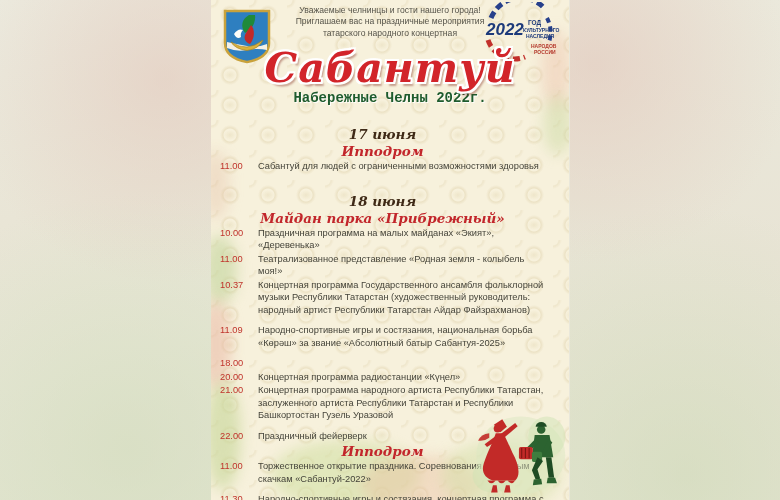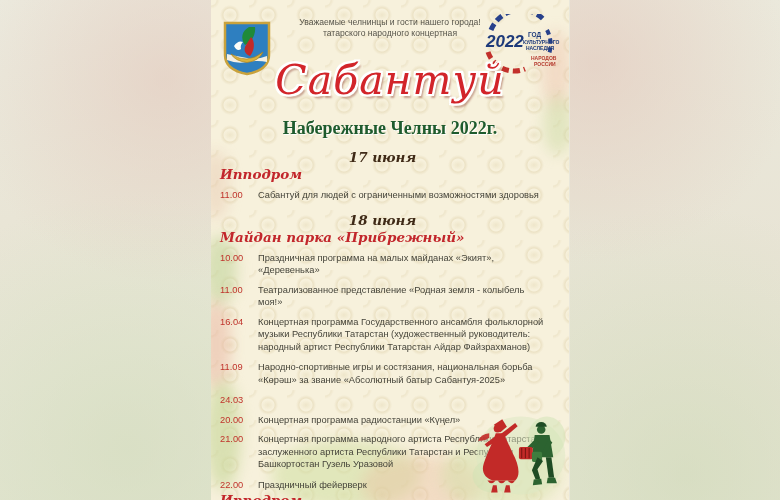--- a/index.html
+++ b/index.html
@@ -19,56 +19,56 @@
       linear-gradient(195deg,#ebe9dc 0%,#e8e4d5 45%,#e3e5d1 100%);}
 
   
   .poster{position:absolute;left:211px;top:0;width:358px;height:500px;box-sizing:border-box;
     background-color:#f7f1dc;
     background-image:
       radial-gradient(circle at 19px 15px, transparent 6px, rgba(207,188,138,.28) 7px, transparent 10px),
       radial-gradient(circle at 0px 0px, transparent 5px, rgba(207,188,138,.20) 6px, transparent 9px),
       radial-gradient(ellipse 9px 7px at 19px 15px, rgba(213,196,148,.25), transparent 70%);
     background-size:38px 30px;
-    padding-top:12px;overflow:hidden;}
+    overflow:hidden;}
 
   .blobs .blob{position:absolute;border-radius:50%;filter:blur(7px);}
   .b1{left:-8px;top:235px;width:34px;height:70px;background:rgba(190,210,150,.55);}
   .b2{left:-10px;top:300px;width:30px;height:90px;background:rgba(230,170,150,.45);}
   .b3{left:-6px;top:380px;width:36px;height:110px;background:rgba(196,214,150,.6);}
   .b4{left:60px;top:440px;width:150px;height:70px;background:rgba(208,222,160,.55);}
   .b5{left:150px;top:455px;width:120px;height:60px;background:rgba(236,190,160,.4);}
   .b6{left:230px;top:440px;width:120px;height:70px;background:rgba(212,224,168,.5);}
   .b7{left:330px;top:30px;width:30px;height:80px;background:rgba(234,188,166,.4);}
   .b8{left:332px;top:95px;width:30px;height:60px;background:rgba(200,216,158,.45);}
   .b9{left:-8px;top:150px;width:26px;height:70px;background:rgba(226,186,160,.35);}
 
   .head{position:relative;height:48px;}
   .greeting{position:absolute;left:0;right:0;top:5px;text-align:center;
     font-size:8.6px;line-height:1.33;color:#56544a;}
   .emblem{position:absolute;left:11px;top:8px;width:50px;height:56px;}
   .logo2022{position:absolute;right:6px;top:2px;width:84px;height:62px;}
 
   .title{position:relative;text-align:center;margin-top:0px;
-    font-family:"DejaVu Serif",serif;font-weight:normal;font-style:italic;
+    font-family:"DejaVu Serif",serif;font-weight:bold;font-style:italic;
     font-size:41px;line-height:1.0;color:#d2242a;letter-spacing:1px;
     text-shadow:
       -2px -2px 0 #fff, 2px -2px 0 #fff, -2px 2px 0 #fff, 2px 2px 0 #fff,
       0 -2px 0 #fff, 0 2px 0 #fff, -2px 0 0 #fff, 2px 0 0 #fff,
       3px 4px 2px rgba(122,32,20,.4);}
-  .subtitle{text-align:center;margin-top:17px;
-    font-family:Liberation Serif, serif;font-weight:bold;font-size:18px;
+  .subtitle{text-align:center;margin-top:1px;
+    font-family:Liberation Mono, monospace;font-weight:bold;font-size:14px;
     color:#1e5b2d;text-shadow:1px 1px 0 rgba(255,255,255,.9);}
 
   .schedule{margin-top:4px;padding:0 24px 0 9px;position:relative;}
-  .h-date{text-align:center;margin-top:10px;font-family:"DejaVu Serif",serif;
+  .h-date{text-align:center;margin-top:20px;font-family:"DejaVu Serif",serif;
     font-weight:bold;font-style:italic;font-size:13.5px;color:#3f2a17;}
-  .h-venue{text-align:left;margin-top:1px;font-family:"DejaVu Serif",serif;
+  .h-venue{text-align:center;margin-top:1px;font-family:"DejaVu Serif",serif;
     font-weight:bold;font-style:italic;font-size:13.5px;color:#c2262b;}
-  .row{display:flex;margin-top:7px;font-size:9.3px;line-height:12.5px;color:#45443a;}
+  .row{display:flex;margin-top:1px;font-size:9.3px;line-height:12.5px;color:#45443a;}
   .row.gap{margin-top:8px;}
   .time{flex:0 0 38px;color:#c0342c;}
   .desc{flex:1;}
 
   .dancers{position:absolute;right:0px;bottom:0px;width:102px;height:90px;}
 </style>
 </head>
 <body>
 
 <div class="stage">
@@ -95,20 +95,21 @@
           <path d="M5,40 Q15,44 25,42 Q36,40 45,42 L45,36 Q35,40 25,38 Q14,36 5,34 Z" fill="#f4f0e4"></path>
           <path d="M9,34 Q25,45 41,32 Q37,41 25,42.5 Q13,41 9,34 Z" fill="#d9b23c" stroke="#a9821f" stroke-width="0.7"></path>
           <path d="M27,7 C20,11 18,18 23,25 C30,22 34,14 33,7 Z" fill="#1f8a3a"></path>
           <path d="M24,25 C21,30 23,34 28,36 C33,30 33,21 29,17 Z" fill="#c22a28"></path>
           <path d="M12,26 q4,-6 9,-4 q-3,3 -2,7 q-4,3 -7,-3 Z" fill="#fdfdf8"></path>
         </svg>
       </div>
 
       <div class="greeting">
         <div>Уважаемые челнинцы и гости нашего города!</div>
+        <div>Приглашаем вас на праздничные мероприятия</div>
         <div>татарского народного концертная</div>
       </div>
 
       <div class="logo2022">
         <svg viewBox="0 0 84 62" width="84" height="62">
           <path d="M12,16 A32,32 0 0 1 66,7" stroke="#27408b" stroke-width="5" stroke-dasharray="7 4" fill="none"></path>
           <path d="M9,38 A28,28 0 0 0 46,55" stroke="#c2302b" stroke-width="5" stroke-dasharray="7 4" fill="none"></path>
           <path d="M68,16 A30,30 0 0 1 70,40" stroke="#27408b" stroke-width="4" stroke-dasharray="5 4" fill="none"></path>
           <text x="7" y="33" font-family="Liberation Sans, sans-serif" font-weight="bold" font-style="italic" font-size="17" fill="#1d3a7a">2022</text>
           <text x="49" y="23" font-family="Liberation Sans, sans-serif" font-weight="bold" font-size="6.5" fill="#1d3a7a">ГОД</text>
@@ -136,29 +137,29 @@
       <div class="h-venue">Майдан парка «Прибрежный»</div>
       <div class="row">
         <span class="time">10.00</span>
         <span class="desc">Праздничная программа на малых майданах «Экият», «Деревенька»</span>
       </div>
       <div class="row">
         <span class="time">11.00</span>
         <span class="desc">Театрализованное представление «Родная земля - колыбель моя!»</span>
       </div>
       <div class="row">
-        <span class="time">16.04</span>
+        <span class="time">10.37</span>
         <span class="desc">Концертная программа Государственного ансамбля фольклорной музыки Республики Татарстан (художественный руководитель: народный артист Республики Татарстан Айдар Файзрахманов)</span>
       </div>
       <div class="row gap">
         <span class="time">11.09</span>
         <span class="desc">Народно-спортивные игры и состязания, национальная борьба «Көрәш» за звание «Абсолютный батыр Сабантуя-2025»</span>
       </div>
       <div class="row gap">
-        <span class="time">24.03</span>
+        <span class="time">18.00</span>
       </div>
       <div class="row">
         <span class="time">20.00</span>
         <span class="desc">Концертная программа радиостанции «Күңел»</span>
       </div>
       <div class="row">
         <span class="time">21.00</span>
         <span class="desc">Концертная программа народного артиста Республики Татарстан, заслуженного артиста Республики Татарстан и Республики Башкортостан Гузель Уразовой</span>
       </div>
       <div class="row gap">

